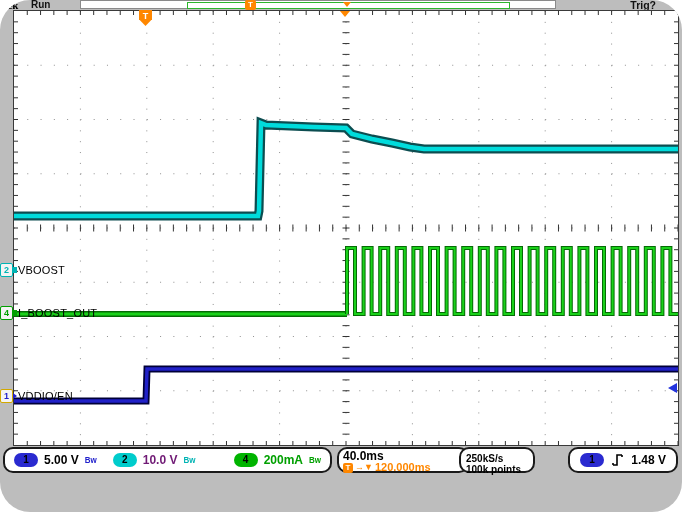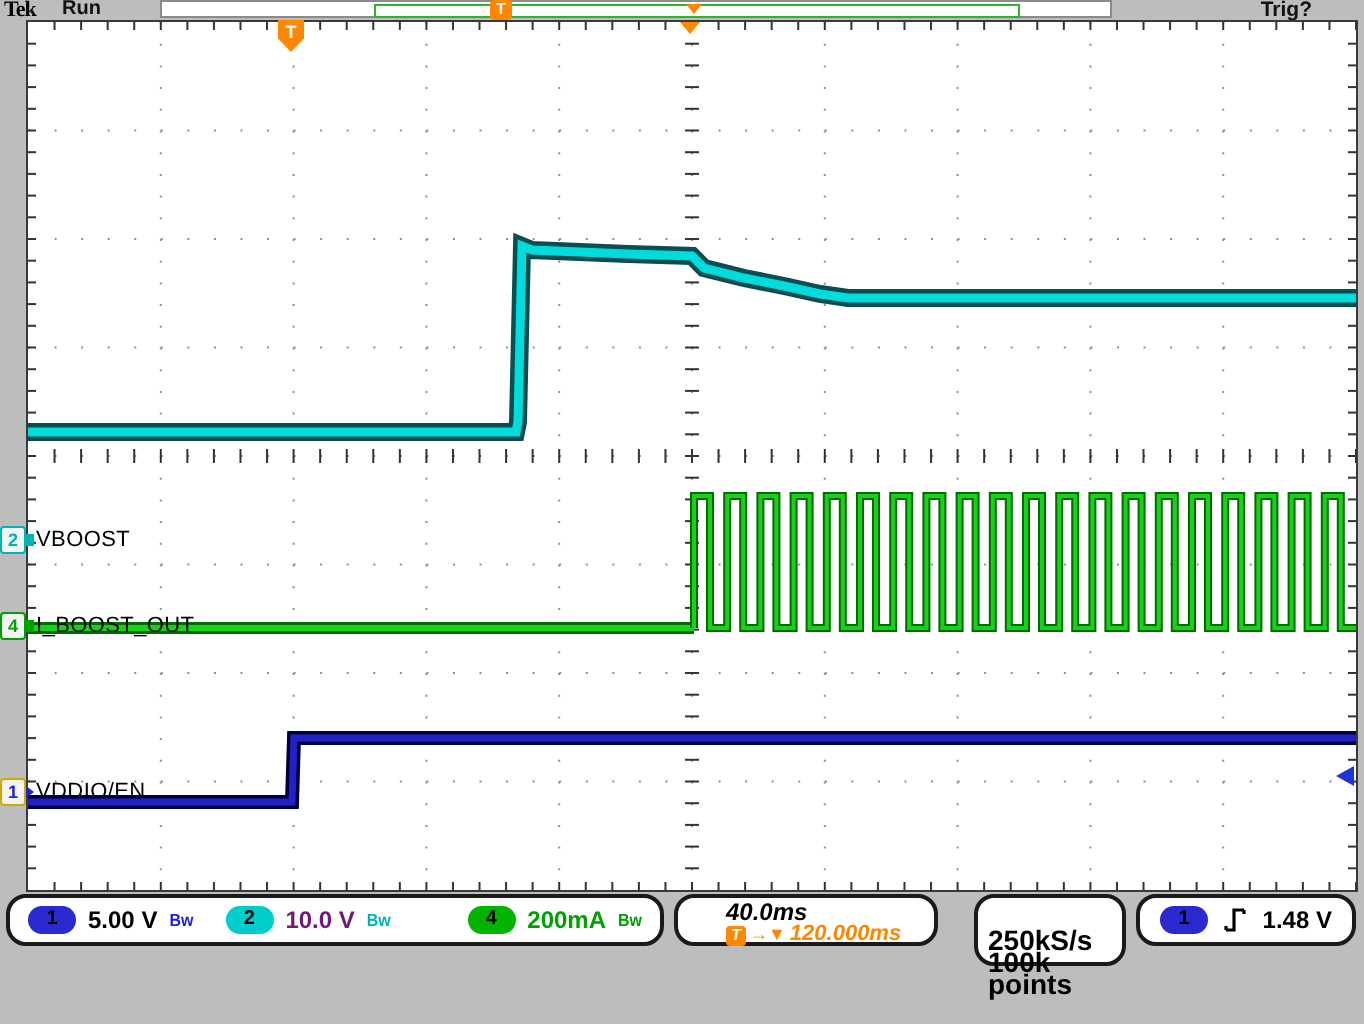--- a/index.html
+++ b/index.html
@@ -1,18 +1,18 @@
 <!DOCTYPE html>
 <html><head>
 <meta charset="utf-8">
 <style>
   html,body{margin:0;padding:0;}
   .screen{
     position:relative;width:682px;height:512px;background:#bdbdbd;
-    font-family:"Liberation Sans",sans-serif;overflow:hidden;
+    font-family:"Liberation Sans",sans-serif;overflow:hidden;border-radius:30px;
     -webkit-font-smoothing:none;
   }
   
   .topbar{position:absolute;left:0;top:0;width:682px;height:10px;}
   .tek-logo{position:absolute;left:2px;top:-1px;font-size:11px;font-weight:bold;color:#000;font-family:"Liberation Serif",serif;letter-spacing:-0.5px;}
   .run-status{position:absolute;left:31px;top:-1px;font-size:10px;font-weight:bold;color:#111;text-align:center;}
   .acq-bar{position:absolute;left:80px;top:0px;width:476px;height:9px;background:#fff;border:1px solid #8a8a8a;box-sizing:border-box;}
   .zoom-window{position:absolute;left:187px;top:2px;width:321px;height:5px;border:1px solid #2cb52c;background:#fff;}
   .trig-marker-bar{position:absolute;left:245px;top:0px;width:11px;height:10px;background:#ff8700;border-radius:2px;color:#fff;font-size:8px;font-weight:bold;text-align:center;line-height:10px;}
   .expand-tri-bar{position:absolute;left:343px;top:2px;width:0;height:0;border-left:4px solid transparent;border-right:4px solid transparent;border-top:5px solid #ff8700;}
@@ -45,27 +45,27 @@
   .badge-2{background:#00cccc;}
   .badge-4{background:#00b400;}
   .scale{font-size:12px;font-weight:bold;white-space:nowrap;}
   .scale-1{color:#000000;}
   .scale-2{color:#701a75;}
   .scale-4{color:#00a000;}
   .bw{font-size:8px;font-weight:bold;transform:scaleY(1.1);}
   .bw-1{color:#2222cc;}
   .bw-2{color:#00b4b4;}
   .bw-4{color:#00a000;}
-  .pill-horiz{left:337px;width:132px;padding:1px 24px;font-style:italic;}
+  .pill-horiz{left:337px;width:132px;padding:1px 4px;}
   .tb-scale{font-size:12px;font-weight:bold;color:#000;line-height:12px;}
   .delay-line{display:flex;align-items:center;gap:2px;line-height:11px;}
   .t-icon{width:10px;height:10px;background:#ff8700;border-radius:2px;color:#fff;font-size:8px;font-weight:bold;text-align:center;line-height:10px;flex:0 0 auto;}
   .delay-arrows{font-size:9px;color:#ff8700;font-weight:bold;}
   .delay-val{font-size:11px;color:#ff8700;font-weight:bold;}
-  .pill-acq{left:487px;width:76px;padding:16px 5px;font-size:14px;font-weight:bold;color:#000;line-height:11px;}
+  .pill-acq{left:459px;width:76px;padding:4px 5px;font-size:10px;font-weight:bold;color:#000;line-height:11px;}
   .pill-trig{left:568px;width:110px;display:flex;align-items:center;justify-content:space-between;padding:0 10px;}
   .trig-level{font-size:12px;font-weight:bold;color:#000;}
   .pill-date{position:absolute;left:597px;top:482px;width:85px;height:27px;background:#fff;border:2px solid #1a1a1a;border-radius:8px;box-sizing:border-box;font-size:11px;font-weight:bold;color:#000;line-height:11px;text-align:center;padding-top:1px;}
 </style>
 </head>
 <body>
 
 <div class="screen">
 
   <div class="topbar">

